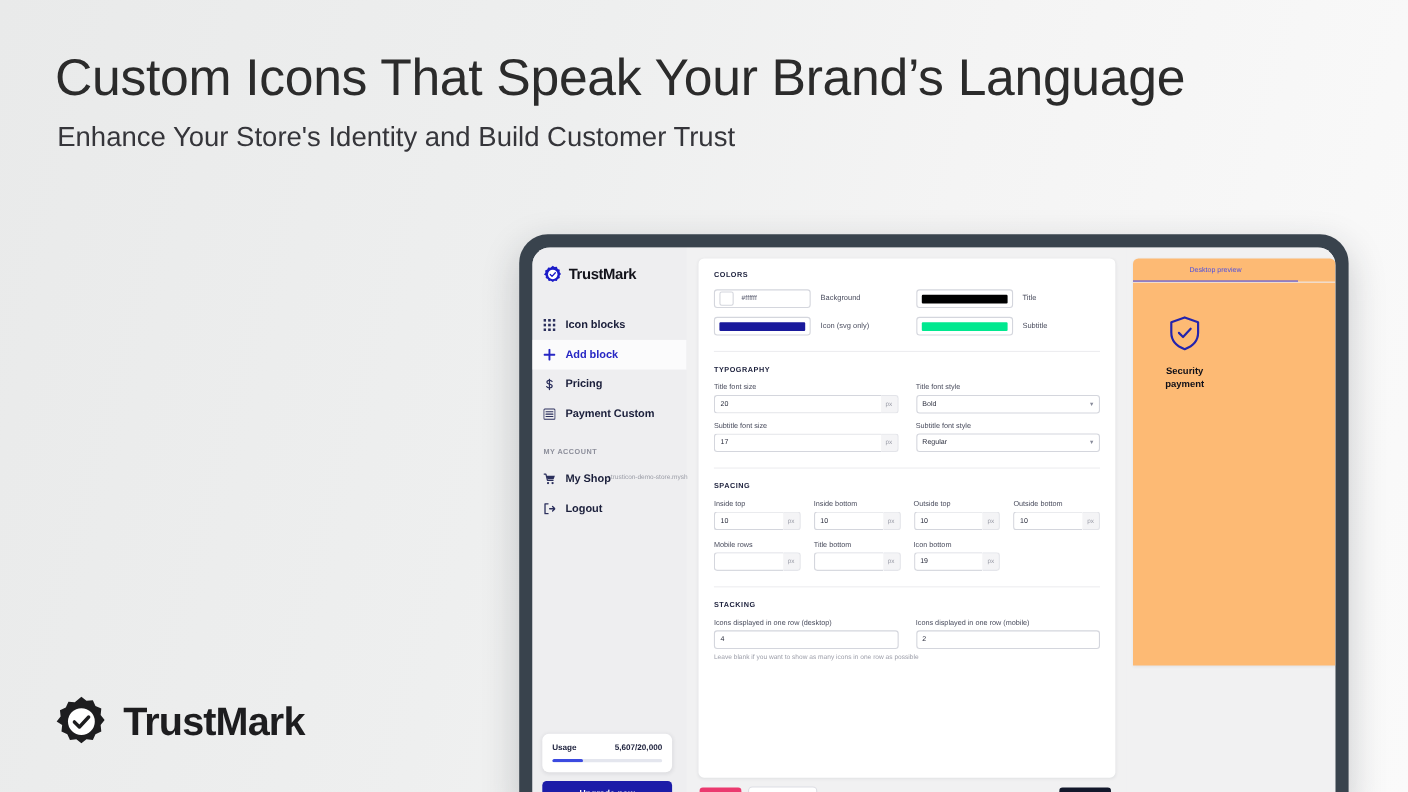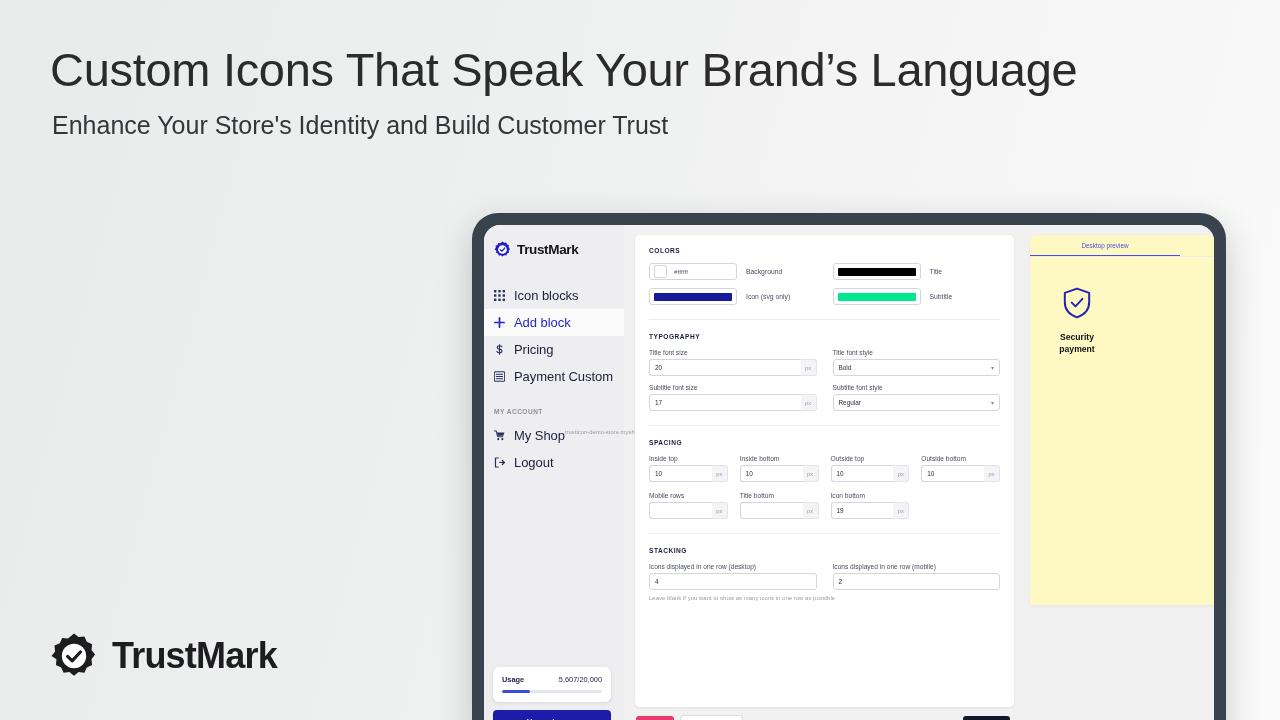--- a/index.html
+++ b/index.html
@@ -95,21 +95,21 @@
   }
   .sb-item.active { background: #fbfbfc; }
   .sb-ico {
     width: 11px; height: 11px;
     flex: 0 0 11px;
     display: flex; align-items: center; justify-content: center;
     color: #2b2f5c;
   }
   .sb-ico svg { display: block; }
   .sb-label {
-    font-size: 13px; font-weight: 400;
+    font-size: 10px; font-weight: 700;
     color: #1b1f3b; letter-spacing: -0.05px;
     white-space: nowrap;
   }
   .sb-item.active .sb-label { color: #2727c4; }
   .sb-item.active .sb-ico { color: #2727c4; }
   .sb-section {
     font-size: 6.6px; font-weight: 600;
     color: #8d8f9b; letter-spacing: 0.45px;
     padding: 18px 0 7px 10px;
   }
@@ -128,21 +128,21 @@
   .usage-card {
     background: #fff;
     border-radius: 6px;
     padding: 8px 9px 9px 9px;
     box-shadow: 0 1px 4px rgba(20,24,40,0.09);
   }
   .usage-row {
     display: flex; justify-content: space-between; align-items: center;
   }
   .usage-label { font-size: 7.4px; font-weight: 700; color: #1b1f3b; }
-  .usage-count { font-size: 7.4px; font-weight: 400; color: #1b1f3b; }
+  .usage-count { font-size: 7.4px; font-weight: 700; color: #1b1f3b; }
   .usage-bar {
     margin-top: 6px;
     height: 3.4px; border-radius: 3px;
     background: #e4e6ee; overflow: hidden;
   }
   .usage-fill { height: 100%; background: #3b4ae0; border-radius: 3px; }
   .upgrade-btn {
     margin-top: 8px;
     background: #1c1ca8;
     color: #fff;
@@ -291,21 +291,21 @@
 
   
   .preview {
     flex: 0 0 190px;
     background: #f1f1f2;
     padding: 10px 0 0 6px;
     box-sizing: border-box;
     min-width: 0;
   }
   .preview-card {
-    background: #fef9c3;
+    background: #fdba74;
     border-radius: 5px 5px 0 0;
     box-shadow: 0 1px 3px rgba(20,24,40,0.06);
     height: 370px;
     overflow: hidden;
     position: relative;
   }
   .preview-tabs {
     display: flex;
     border-bottom: 1px solid #ececef;
     height: 21px;

